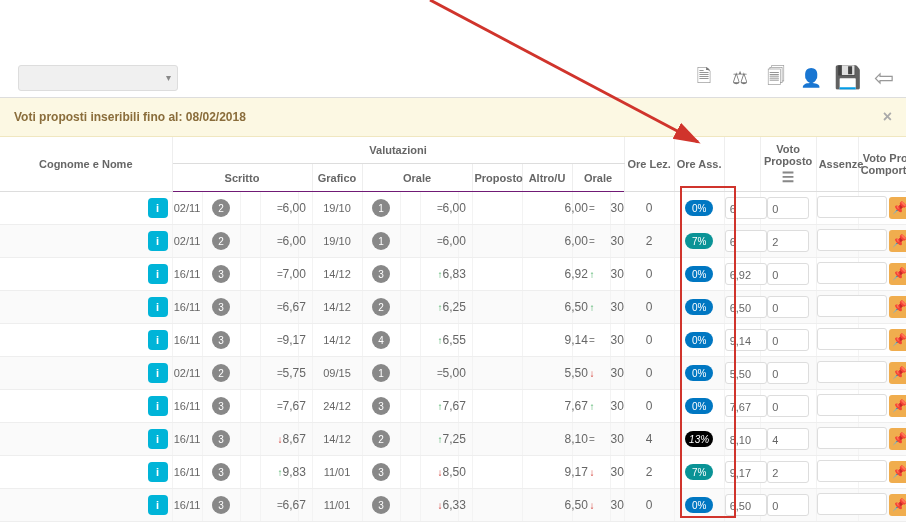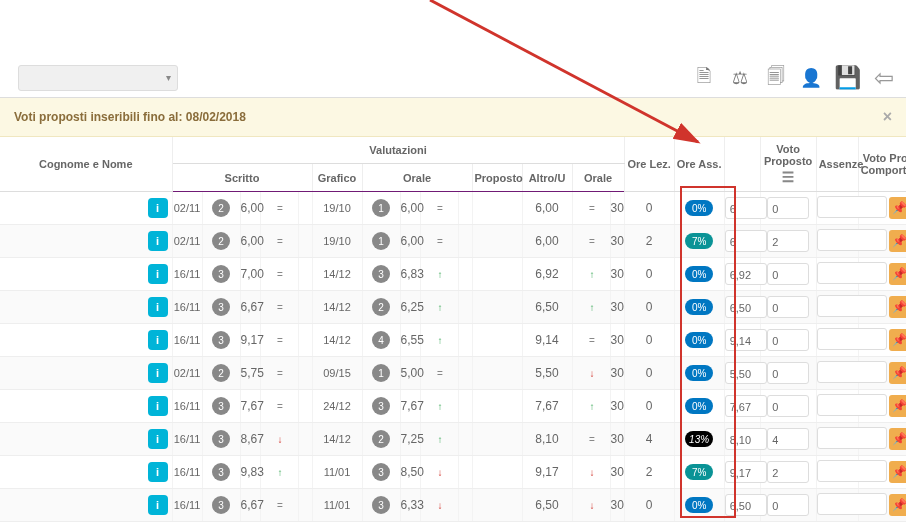--- a/index.html
+++ b/index.html
@@ -63,21 +63,21 @@
   .info-btn {
     display:inline-flex; width:20px; height:20px; background:#00b4d8; color:#fff;
     border-radius:4px; align-items:center; justify-content:center; font-weight:bold; font-size:11px;
     float:right; margin-right:4px;
   }
   .date { font-size:11px; color:#666; }
   .numcircle {
     display:inline-flex; width:18px; height:18px; border-radius:50%;
     background:#888; color:#fff; align-items:center; justify-content:center; font-size:10px;
   }
-  .val { font-size:12px; }
+  .val { font-size:12px;margin-left:42px; }
   .trend { font-size:10px; margin-left:2px; }
   .up { color:#3aa757; }
   .down { color:#d0342c; }
   .eq { color:#888; }
   .pill {
     display:inline-flex; min-width:28px; height:16px; border-radius:8px;
     color:#fff; align-items:center; justify-content:center; font-size:10px; padding:0 4px;
   }
   .pill.zero { background:#0077c2; }
   .pill.low { background:#0a9396; }

